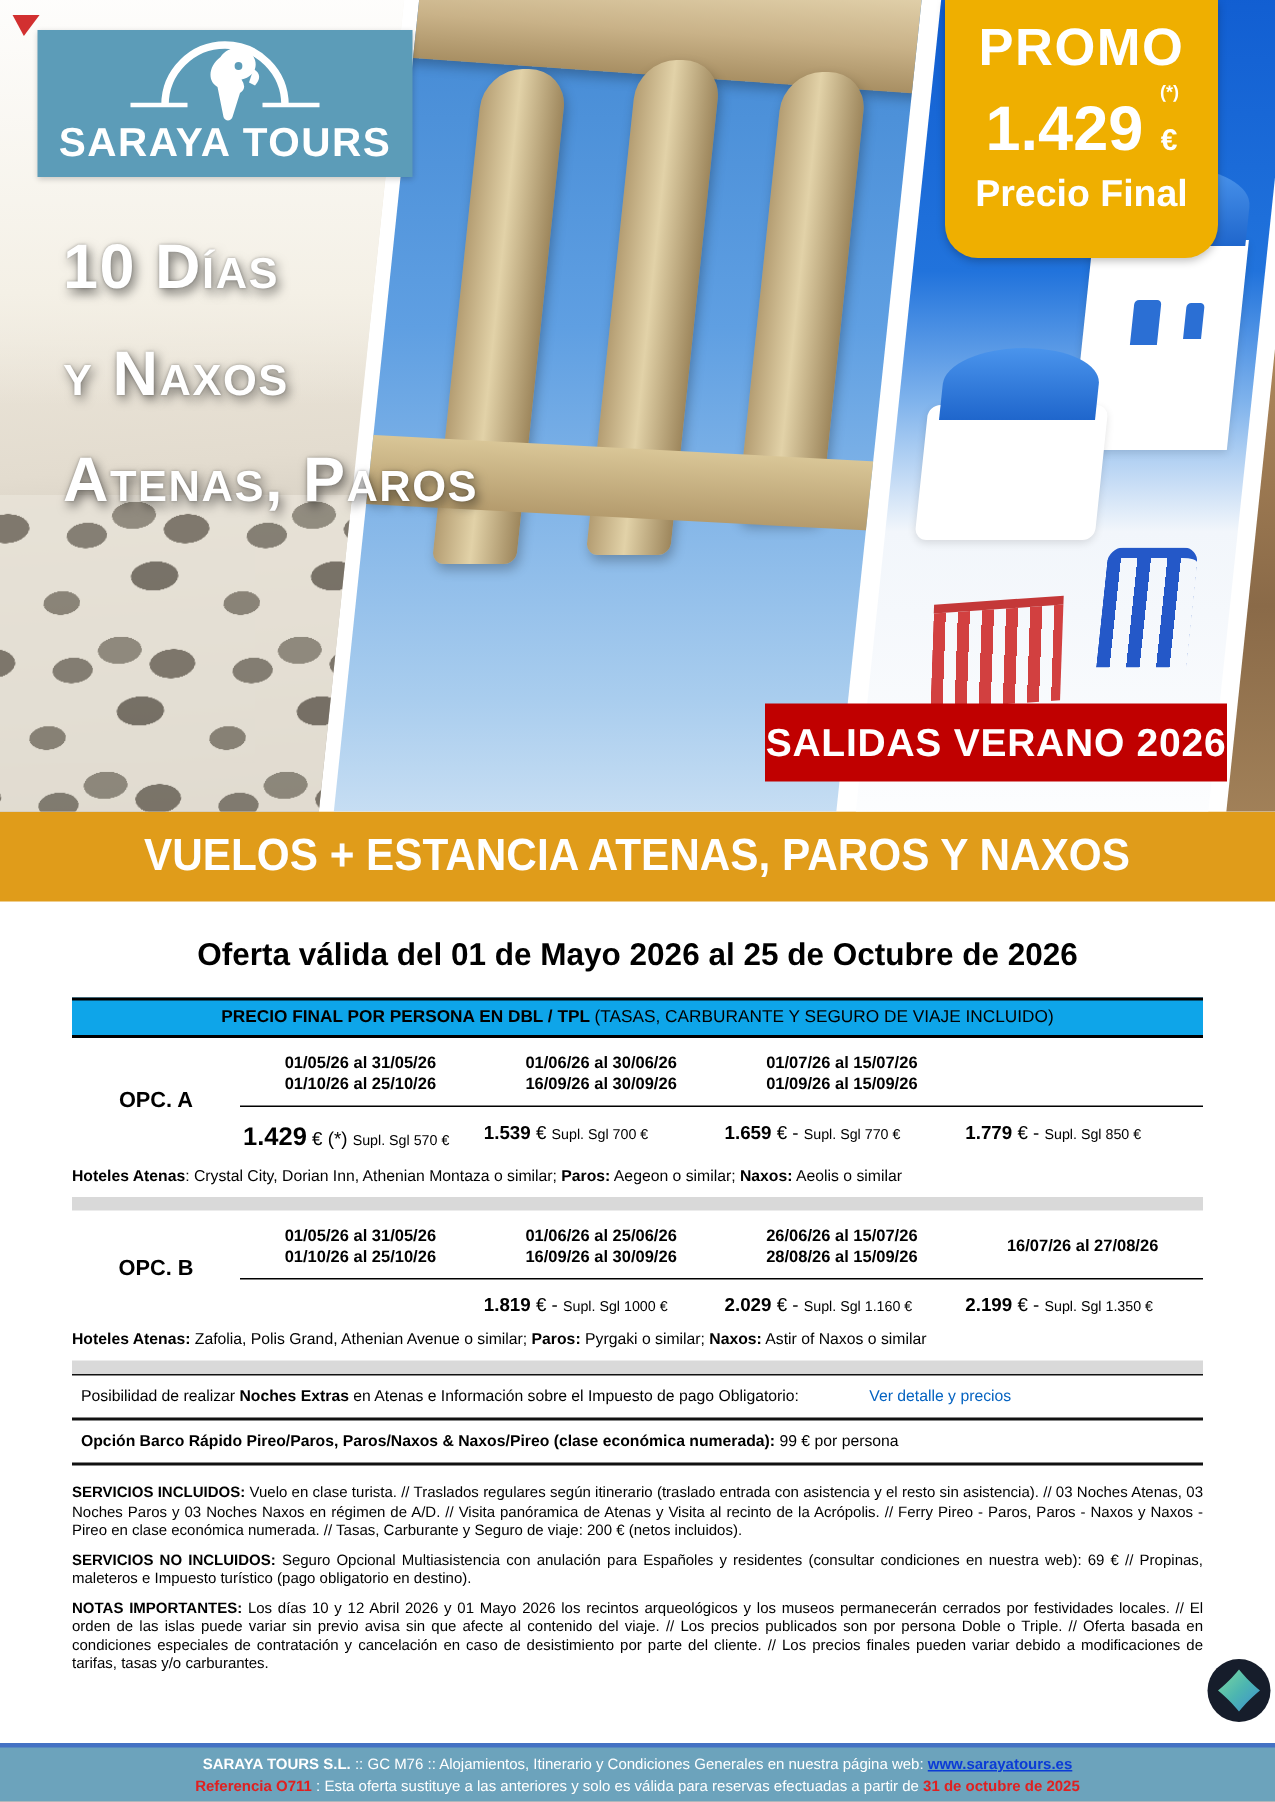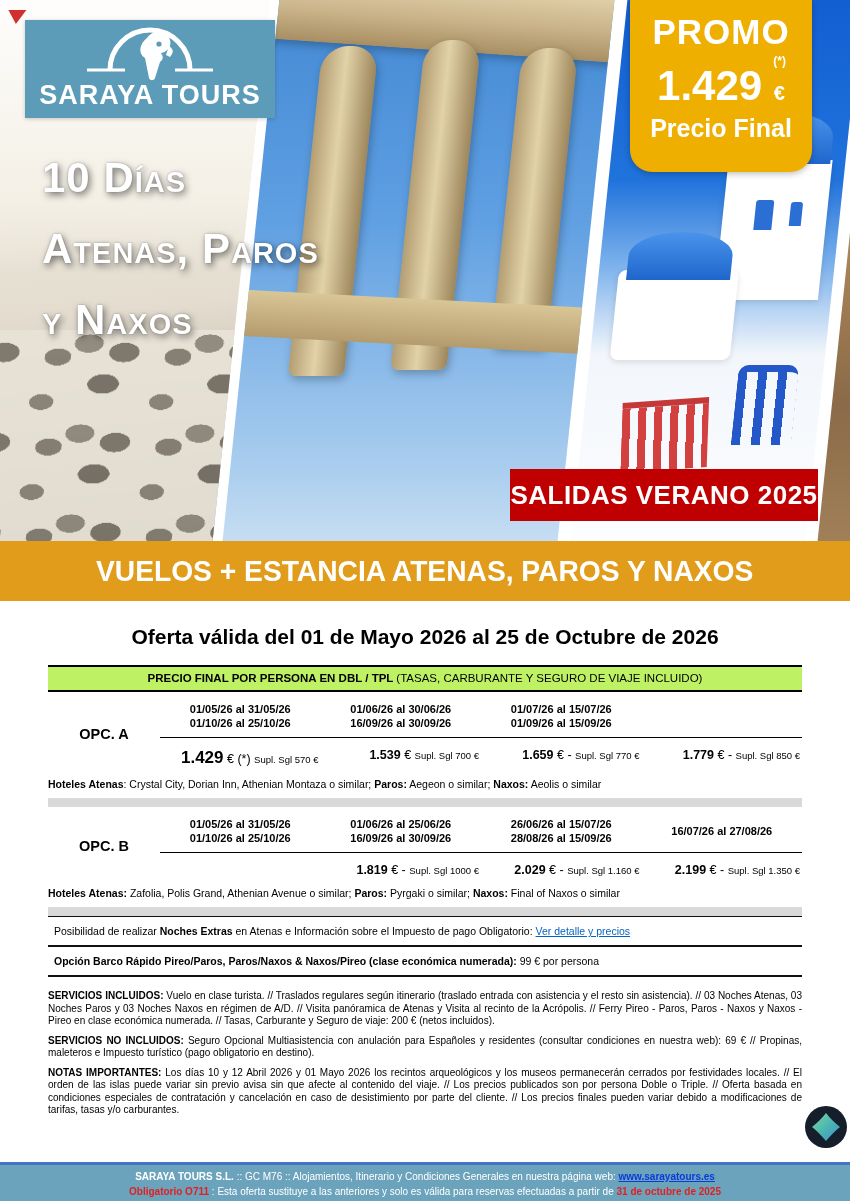--- a/index.html
+++ b/index.html
@@ -59,38 +59,38 @@
   .gold-banner span { font-size:30px; font-weight:800; letter-spacing:0; transform:scaleX(.94); white-space:nowrap; }
 
   
   .content { padding:0 48px; color:#000; }
   .validity { text-align:center; font-size:21px; font-weight:700; margin-top:24px; }
   .salida-line { margin-top:15px; font-size:13.5px; }
   .salida-line .lbl { font-weight:700; }
   .salida-line .note { font-size:11px; }
 
   .tablewrap { margin-top:16px; }
-  .table-head { background:#bef264; border-top:2.5px solid #000; border-bottom:2px solid #000; text-align:center; padding:5px 0 6px; font-size:11.5px; }
+  .table-head { background:#0ea5e9; border-top:2.5px solid #000; border-bottom:2px solid #000; text-align:center; padding:5px 0 6px; font-size:11.5px; }
   .table-head b { font-weight:700; }
   .price-grid { display:grid; grid-template-columns:112px repeat(4,1fr); }
   .opc-label { grid-column:1; grid-row:1 / span 3; align-self:center; justify-self:center; font-weight:700; font-size:14.5px; }
   .dates-cell { grid-row:1; display:flex; flex-direction:column; justify-content:center; text-align:center; font-weight:700; font-size:11px; line-height:14.5px; padding:8px 2px 5px; min-height:45px; }
   .grid-divider { grid-column:2 / 6; grid-row:2; border-top:1.5px solid #000; }
-  .price-cell { grid-row:3; text-align:right; padding:10px 2px 8px; font-size:12.5px; }
+  .price-cell { grid-row:3; text-align:left; padding:10px 2px 8px; font-size:12.5px; }
   .price-cell .sup { font-size:9.5px; }
   .price-cell.featured .main { font-size:17px; font-weight:800; }
   .price-cell .main { font-weight:600; }
   .hotels-line { font-size:10.5px; padding:2px 0 8px; }
   .hotels-line b { font-weight:700; }
   .graybar { height:9px; background:#D9D9D9; }
 
   .extras-block { margin-top:0; border-top:1.5px solid #111; }
   .extras-row { border-bottom:2px solid #111; padding:8px 6px; font-size:10.5px; }
   .extras-row b { font-weight:700; }
-  .link { color:#0563C1; text-decoration:underline; cursor:pointer; }
+  .link { color:#0563C1; cursor:pointer;margin-left:44px; }
 
   .paras { margin-top:13px; }
   .paras p { font-size:10px; line-height:12.5px; text-align:justify; margin-bottom:7px; }
   .paras b { font-weight:700; }
 
   
   .footer { position:absolute; left:0; bottom:0; width:850px; height:39px; background:#6CA3BC; border-top:3px solid #4472C4; text-align:center; color:#fff; font-size:10px; line-height:15px; padding-top:4px; }
   .footer b { font-weight:700; }
   .footer .ref, .footer .date-red { color:#E02020; font-weight:700; }
   .footer .weblink { color:#0B3BD6; font-weight:700; text-decoration:underline; cursor:pointer; }
@@ -149,25 +149,25 @@
 
     <div class="promo-box">
       <div class="promo-label">PROMO</div>
       <div class="promo-ast">(*)</div>
       <div class="promo-price"><span>1.429</span> <span class="cur">€</span></div>
       <div class="promo-sub">Precio Final</div>
     </div>
 
     <h1 class="hero-title">
       <div>10 Días</div>
+      <div>y Naxos</div>
       <div>Atenas, Paros</div>
-      <div>y Naxos</div>
     </h1>
 
-    <div class="salidas-badge">SALIDAS VERANO 2025</div>
+    <div class="salidas-badge">SALIDAS VERANO 2026</div>
   </header>
 
   <div class="gold-banner">
     <span>VUELOS + ESTANCIA ATENAS, PAROS Y NAXOS</span>
   </div>
 
   <main class="content">
     <h2 class="validity">Oferta válida del 01 de Mayo 2026 al 25 de Octubre de 2026</h2>
 
     <section class="tablewrap">
@@ -213,40 +213,40 @@
             <span>28/08/26 al 15/09/26</span>
           </div>
         <div class="dates-cell" style="grid-column:5">
             <span>16/07/26 al 27/08/26</span>
           </div>
         <div class="grid-divider"></div>
         <div class="price-cell" style="grid-column:3"><span class="main">1.819</span><span> € - </span><span class="sup">Supl. Sgl 1000 €</span></div>
         <div class="price-cell" style="grid-column:4"><span class="main">2.029</span><span> € - </span><span class="sup">Supl. Sgl 1.160 €</span></div>
         <div class="price-cell" style="grid-column:5"><span class="main">2.199</span><span> € - </span><span class="sup">Supl. Sgl 1.350 €</span></div>
       </div>
-      <div class="hotels-line"><b>Hoteles Atenas:</b><span> Zafolia, Polis Grand, Athenian Avenue o similar; </span><b>Paros:</b><span> Pyrgaki o similar; </span><b>Naxos:</b><span> Final of Naxos o similar</span></div>
+      <div class="hotels-line"><b>Hoteles Atenas:</b><span> Zafolia, Polis Grand, Athenian Avenue o similar; </span><b>Paros:</b><span> Pyrgaki o similar; </span><b>Naxos:</b><span> Astir of Naxos o similar</span></div>
     </section>
 
     <div class="graybar"></div>
 
     <div class="extras-block">
       <div class="extras-row"><span>Posibilidad de realizar </span><b>Noches Extras</b><span> en Atenas e Información sobre el Impuesto de pago Obligatorio: </span><span class="link">Ver detalle y precios</span></div>
       <div class="extras-row"><b>Opción Barco Rápido Pireo/Paros, Paros/Naxos &amp; Naxos/Pireo (clase económica numerada):</b><span> 99 € por persona</span></div>
     </div>
 
     <div class="paras">
       <p><b>SERVICIOS INCLUIDOS:</b><span> Vuelo en clase turista. // Traslados regulares según itinerario (traslado entrada con asistencia y el resto sin asistencia). // 03 Noches Atenas, 03 Noches Paros y 03 Noches Naxos en régimen de A/D. // Visita panóramica de Atenas y Visita al recinto de la Acrópolis. // Ferry Pireo - Paros, Paros - Naxos y Naxos - Pireo en clase económica numerada. // Tasas, Carburante y Seguro de viaje: 200 € (netos incluidos).</span></p>
       <p><b>SERVICIOS NO INCLUIDOS:</b><span> Seguro Opcional Multiasistencia con anulación para Españoles y residentes (consultar condiciones en nuestra web): 69 € // Propinas, maleteros e Impuesto turístico (pago obligatorio en destino).</span></p>
       <p><b>NOTAS IMPORTANTES:</b><span> Los días 10 y 12 Abril 2026 y 01 Mayo 2026 los recintos arqueológicos y los museos permanecerán cerrados por festividades locales. // El orden de las islas puede variar sin previo avisa sin que afecte al contenido del viaje. // Los precios publicados son por persona Doble o Triple. // Oferta basada en condiciones especiales de contratación y cancelación en caso de desistimiento por parte del cliente. // Los precios finales pueden variar debido a modificaciones de tarifas, tasas y/o carburantes.</span></p>
     </div>
   </main>
 
   <footer class="footer">
     <div><b>SARAYA TOURS S.L.</b><span> :: GC M76 ::  Alojamientos, Itinerario y Condiciones Generales en nuestra página web:  </span><span class="weblink">www.sarayatours.es</span></div>
-    <div><span class="ref">Obligatorio O711</span><span> : Esta oferta sustituye a las anteriores y solo es válida para reservas efectuadas a partir de </span><span class="date-red">31 de octubre de 2025</span></div>
+    <div><span class="ref">Referencia O711</span><span> : Esta oferta sustituye a las anteriores y solo es válida para reservas efectuadas a partir de </span><span class="date-red">31 de octubre de 2025</span></div>
   </footer>
 
   <div class="float-badge">
     <svg width="44" height="44" viewBox="0 0 44 44">
       <defs>
         <linearGradient id="gbadge" x1="0" y1="0" x2="1" y2="1">
           <stop offset="0" stop-color="#7ed9a0"></stop>
           <stop offset="0.5" stop-color="#4db6b0"></stop>
           <stop offset="1" stop-color="#3a8fd1"></stop>
         </linearGradient>

